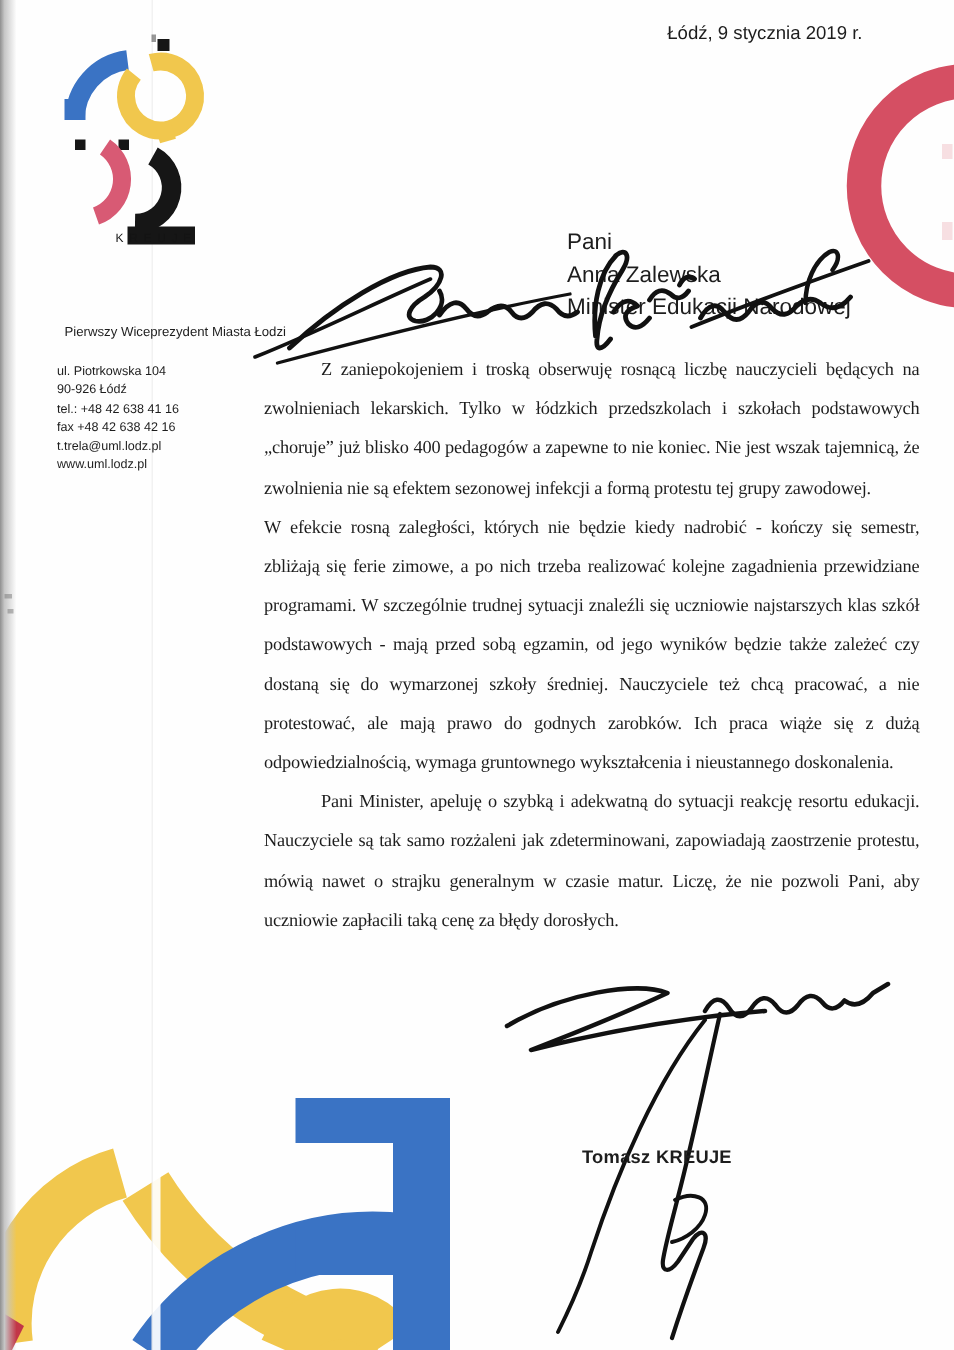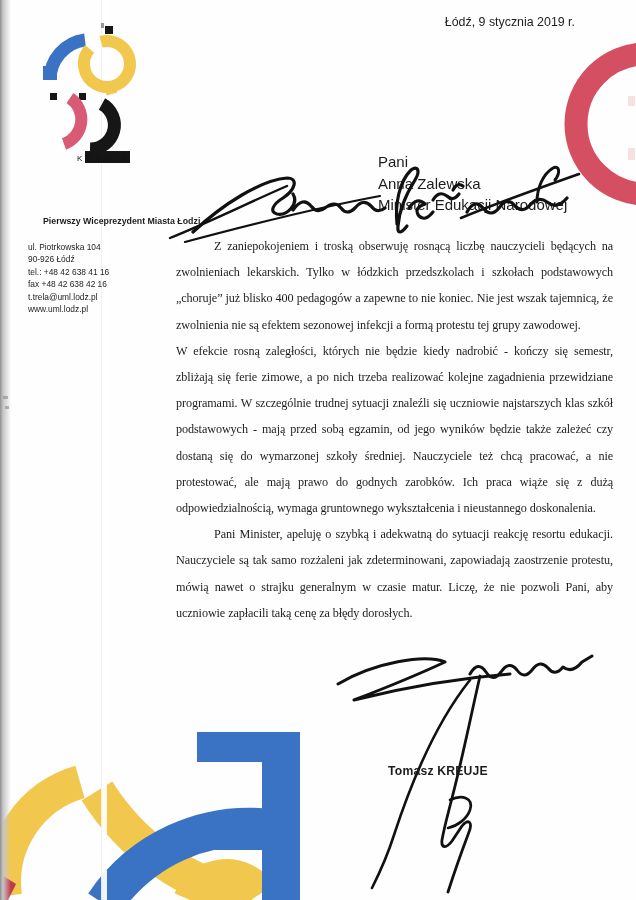--- a/index.html
+++ b/index.html
@@ -15,22 +15,22 @@
   .artifact{position:absolute;z-index:9;}
   
   .logo{position:absolute;left:30px;top:22px;z-index:3;}
   .kreuje{position:absolute;left:77px;top:154px;z-index:3;font-size:8px;font-weight:normal;
     letter-spacing:3.8px;color:#141414;text-align:center;}
   
   .date{position:absolute;top:15px;right:61px;font-size:12.4px;z-index:3;margin-left:32px;}
   .recipient{position:absolute;left:378px;top:127px;font-size:15px;font-weight:normal;
     line-height:21.5px;z-index:3;margin-top:24px;}
   
-  .sender-title{position:absolute;left:43px;top:216px;font-size:8.8px;font-weight:bold;z-index:3;}
-  .sender-address{position:absolute;left:28px;top:241px;font-size:8.4px;line-height:12.4px;z-index:3;}
+  .sender-title{position:absolute;left:43px;top:216px;font-size:8.8px;font-weight:normal;z-index:3;}
+  .sender-address{position:absolute;left:38px;top:241px;font-size:8.4px;line-height:12.4px;z-index:3;}
   
   .body-text{position:absolute;left:176px;top:233px;width:437px;font-size:12.2px;
     line-height:26.2px;text-align:justify;letter-spacing:-0.1px;z-index:3;font-family:Liberation Serif, serif;}
   .body-text p{margin:0;}
   .body-text p.ind{text-indent:38px;}
   
   .salutation-svg{position:absolute;left:165px;top:160px;z-index:4;}
   .signature-svg{position:absolute;left:320px;top:650px;z-index:4;}
   .ink{fill:none;stroke:#111;stroke-linecap:round;stroke-linejoin:round;}
   

